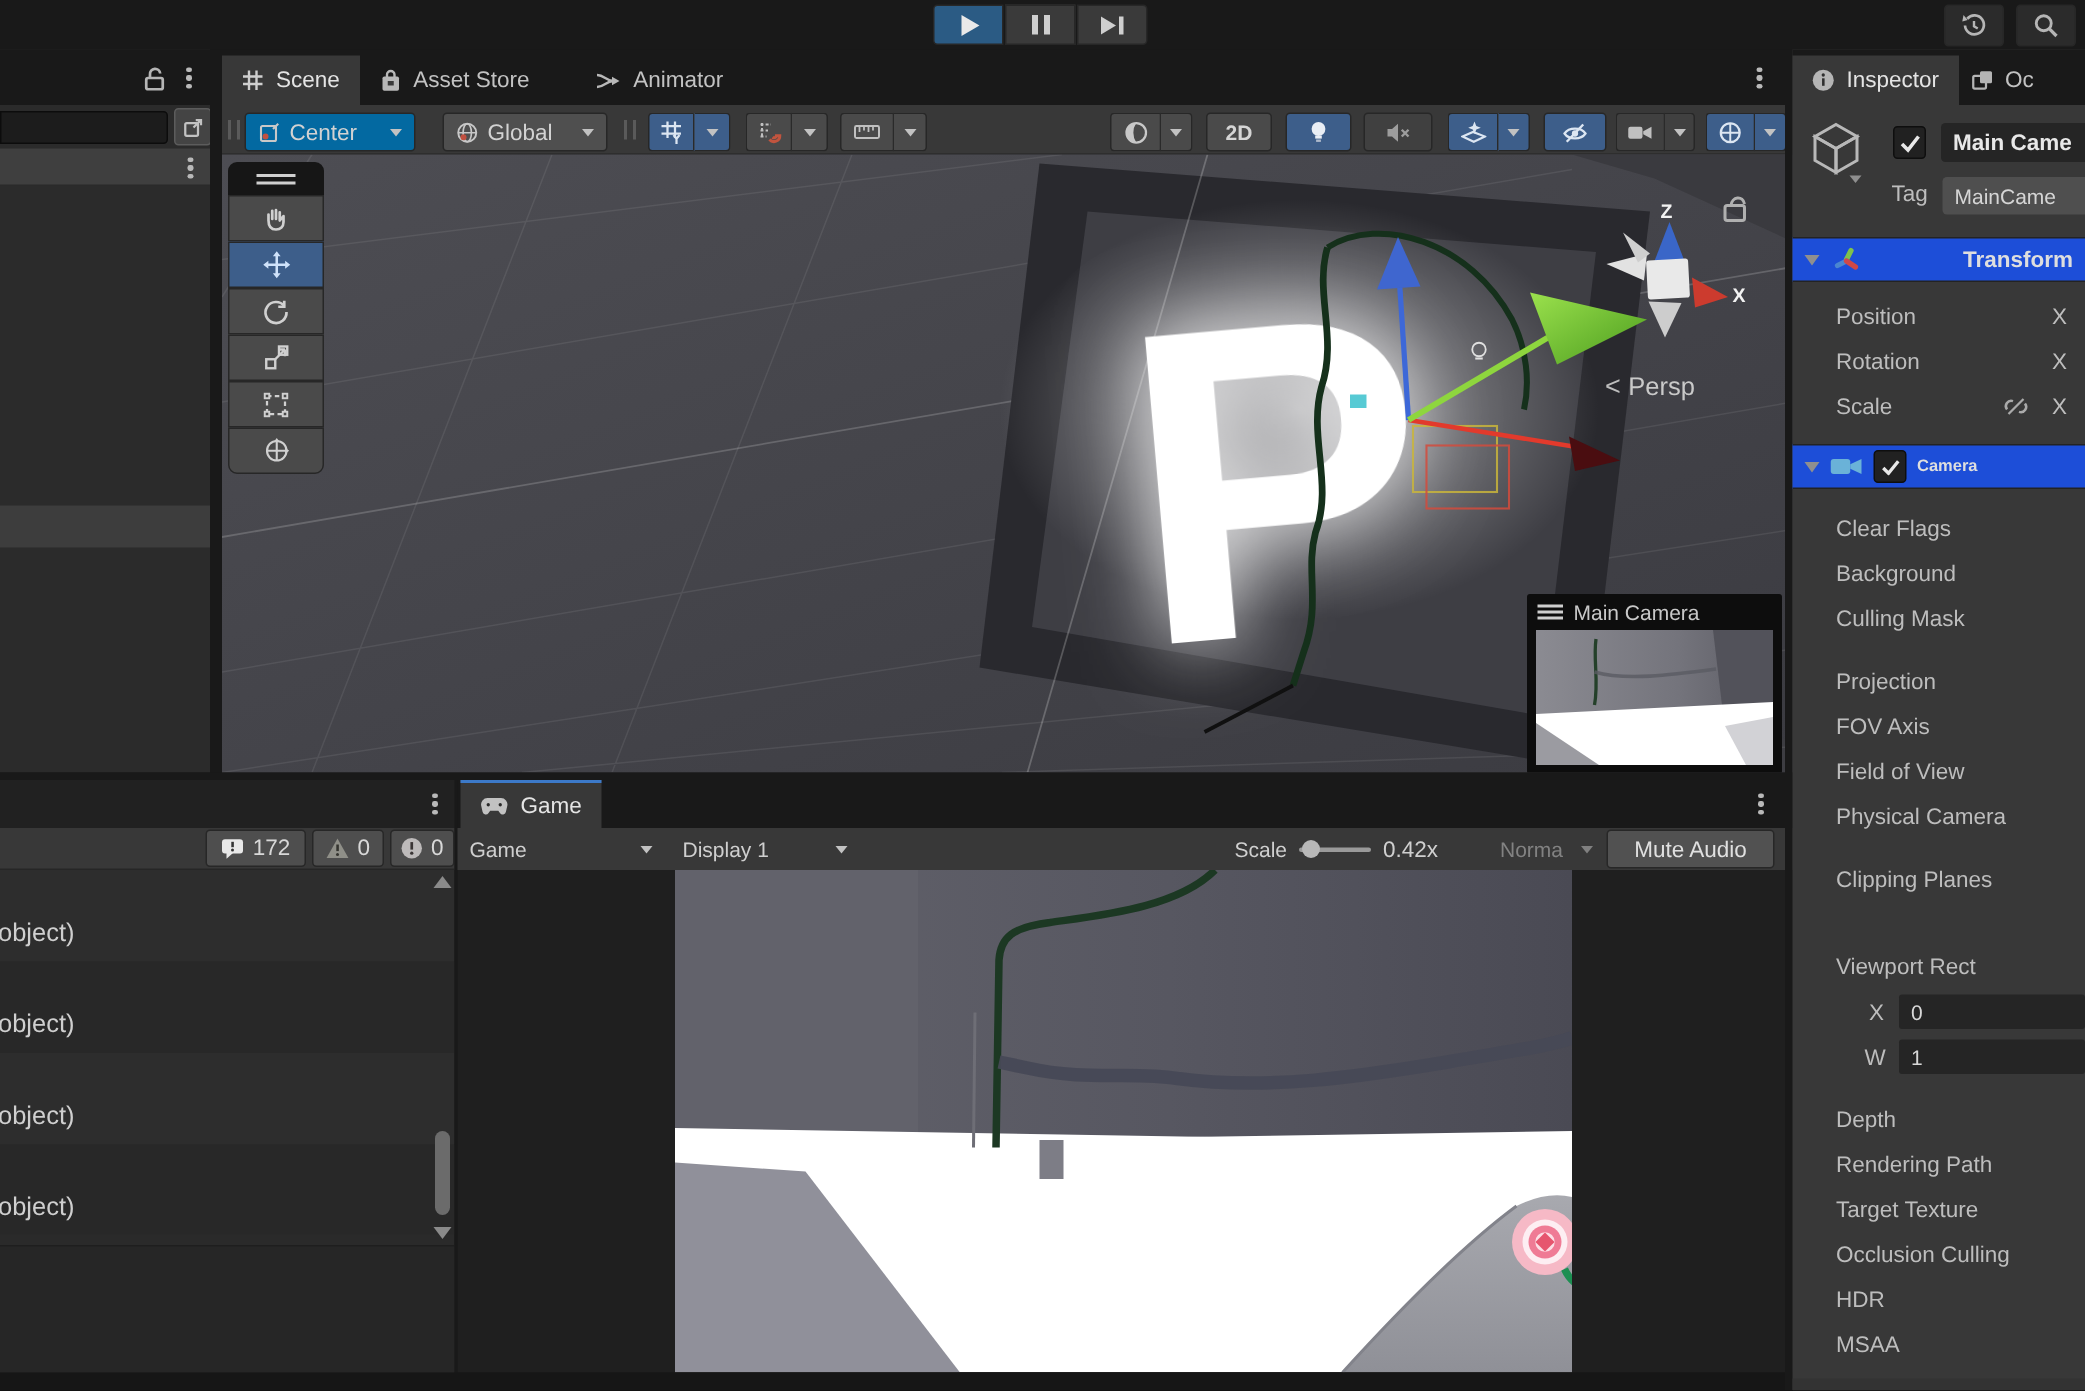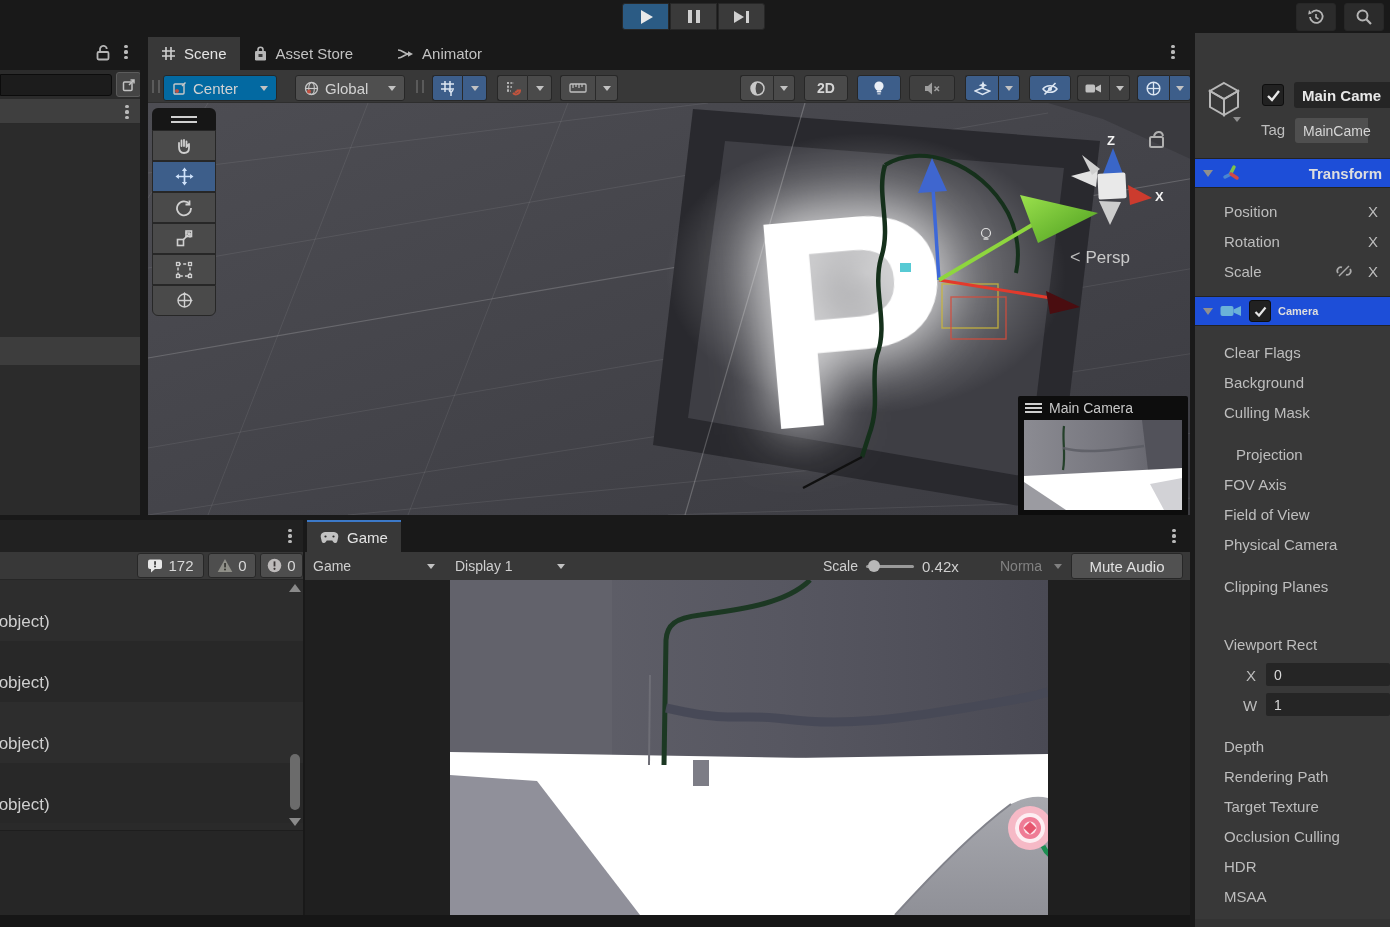--- a/index.html
+++ b/index.html
@@ -508,37 +508,56 @@
           <circle cx="0" cy="0" r="6.5" fill="#fcdfe6"></circle>
           <rect x="-4.5" y="-4.5" width="9" height="9" fill="#e6556e" transform="rotate(45)"></rect>
         </g>
       </g>
     </svg>
   </div>
   <div class="abs" style="left:0;top:915px;width:1195px;height:12px;background:#161616;"></div>
 
   <div class="abs" style="left:1190px;top:33px;width:5px;height:894px;background:#191919;"></div>
   <div class="abs" style="left:1195px;top:33px;width:195px;height:894px;background:#383838;">
+    <div class="abs" style="left:0;top:0;width:195px;height:37px;background:#191919;">
+      <div class="flex" style="height:37px;align-items:flex-end;">
+        <div class="tab active">
+          <svg width="15" height="15" viewBox="0 0 15 15">
+              <circle cx="7.5" cy="7.5" r="7" fill="#b5b5b5"></circle>
+              <rect x="6.7" y="6.2" width="1.7" height="5" fill="#2e2e2e"></rect>
+              <circle cx="7.5" cy="4" r="1.1" fill="#2e2e2e"></circle>
+            </svg>
+          <span>Inspector</span>
+        </div>
+        <div class="tab" style="padding:0 8px;">
+          <svg width="15" height="15" viewBox="0 0 15 15">
+              <rect x="1.5" y="4.5" width="8.5" height="8.5" rx="1" fill="none" stroke="#b5b5b5" stroke-width="1.5"></rect>
+              <rect x="6" y="1.5" width="8" height="8" rx="1" fill="#b5b5b5"></rect>
+            </svg>
+          <span>Oc</span>
+        </div>
+      </div>
+    </div>
 
     <svg class="abs" style="left:8px;top:44px;" width="42" height="46" viewBox="0 0 42 46">
         <polygon points="21,6 35,14 21,22 7,14" fill="none" stroke="#b8b8b8" stroke-width="2"></polygon>
         <polygon points="7,14 21,22 21,38 7,30" fill="none" stroke="#b8b8b8" stroke-width="2"></polygon>
         <polygon points="35,14 21,22 21,38 35,30" fill="none" stroke="#b8b8b8" stroke-width="2"></polygon>
         <polygon points="30,40 38,40 34,45" fill="#8f8f8f"></polygon>
       </svg>
     <div class="abs checkbox" style="left:67px;top:51px;width:22px;height:22px;">
       <svg width="15" height="13" viewBox="0 0 15 13">
           <polyline points="2,7 6,11 13,2" fill="none" stroke="#e8e8e8" stroke-width="2.4"></polyline>
         </svg>
     </div>
     <div class="abs field" style="left:99px;top:49px;width:108px;height:26px;border-radius:3px 0 0 3px;font-weight:bold;font-size:15px;color:#e8e8e8;">
       <span style="white-space:nowrap;">Main Came</span>
     </div>
     <div class="abs lbl" style="left:66px;top:88px;">Tag</div>
-    <div class="abs" style="left:100px;top:85px;width:73px;height:25px;background:#4f4f4f;border-radius:3px 0 0 3px;display:flex;align-items:center;padding-left:8px;">
+    <div class="abs" style="left:100px;top:85px;width:95px;height:25px;background:#4f4f4f;border-radius:3px 0 0 3px;display:flex;align-items:center;padding-left:8px;">
       <span style="color:#d5d5d5;font-size:14px;white-space:nowrap;">MainCame</span>
     </div>
 
     <div class="abs hdr flex" style="left:0;top:125px;width:195px;height:30px;padding:0 8px;gap:8px;">
       <span class="fold"></span>
       <svg width="20" height="20" viewBox="0 0 20 20">
           <line x1="10" y1="10" x2="13" y2="4" stroke="#7fc24a" stroke-width="3.5" stroke-linecap="round"></line>
           <line x1="10" y1="11" x2="4" y2="14" stroke="#4a86d0" stroke-width="3.5" stroke-linecap="round"></line>
           <line x1="10" y1="11" x2="16" y2="15" stroke="#d04848" stroke-width="3.5" stroke-linecap="round"></line>
         </svg>
@@ -570,21 +589,21 @@
       <span class="checkbox" style="width:20px;height:20px;">
         <svg width="13" height="11" viewBox="0 0 13 11">
             <polyline points="1.5,6 5,9.5 11.5,1.5" fill="none" stroke="#e8e8e8" stroke-width="2.2"></polyline>
           </svg>
       </span>
       <span class="bold" style="font-size:11px;">Camera</span>
     </div>
     <div class="abs lbl" style="left:29px;top:311px;">Clear Flags</div>
     <div class="abs lbl" style="left:29px;top:341px;">Background</div>
     <div class="abs lbl" style="left:29px;top:371px;">Culling Mask</div>
-    <div class="abs lbl" style="left:29px;top:413px;margin-left:12px;">Projection</div>
+    <div class="abs lbl" style="left:29px;top:413px;">Projection</div>
     <div class="abs lbl" style="left:29px;top:443px;">FOV Axis</div>
     <div class="abs lbl" style="left:29px;top:473px;">Field of View</div>
     <div class="abs lbl" style="left:29px;top:503px;">Physical Camera</div>
     <div class="abs lbl" style="left:29px;top:545px;">Clipping Planes</div>
     <div class="abs lbl" style="left:29px;top:603px;">Viewport Rect</div>
     <div class="abs lbl" style="left:51px;top:634px;">X</div>
     <div class="abs field" style="left:71px;top:630px;width:124px;height:23px;">
       <span>0</span>
     </div>
     <div class="abs lbl" style="left:48px;top:664px;">W</div>

